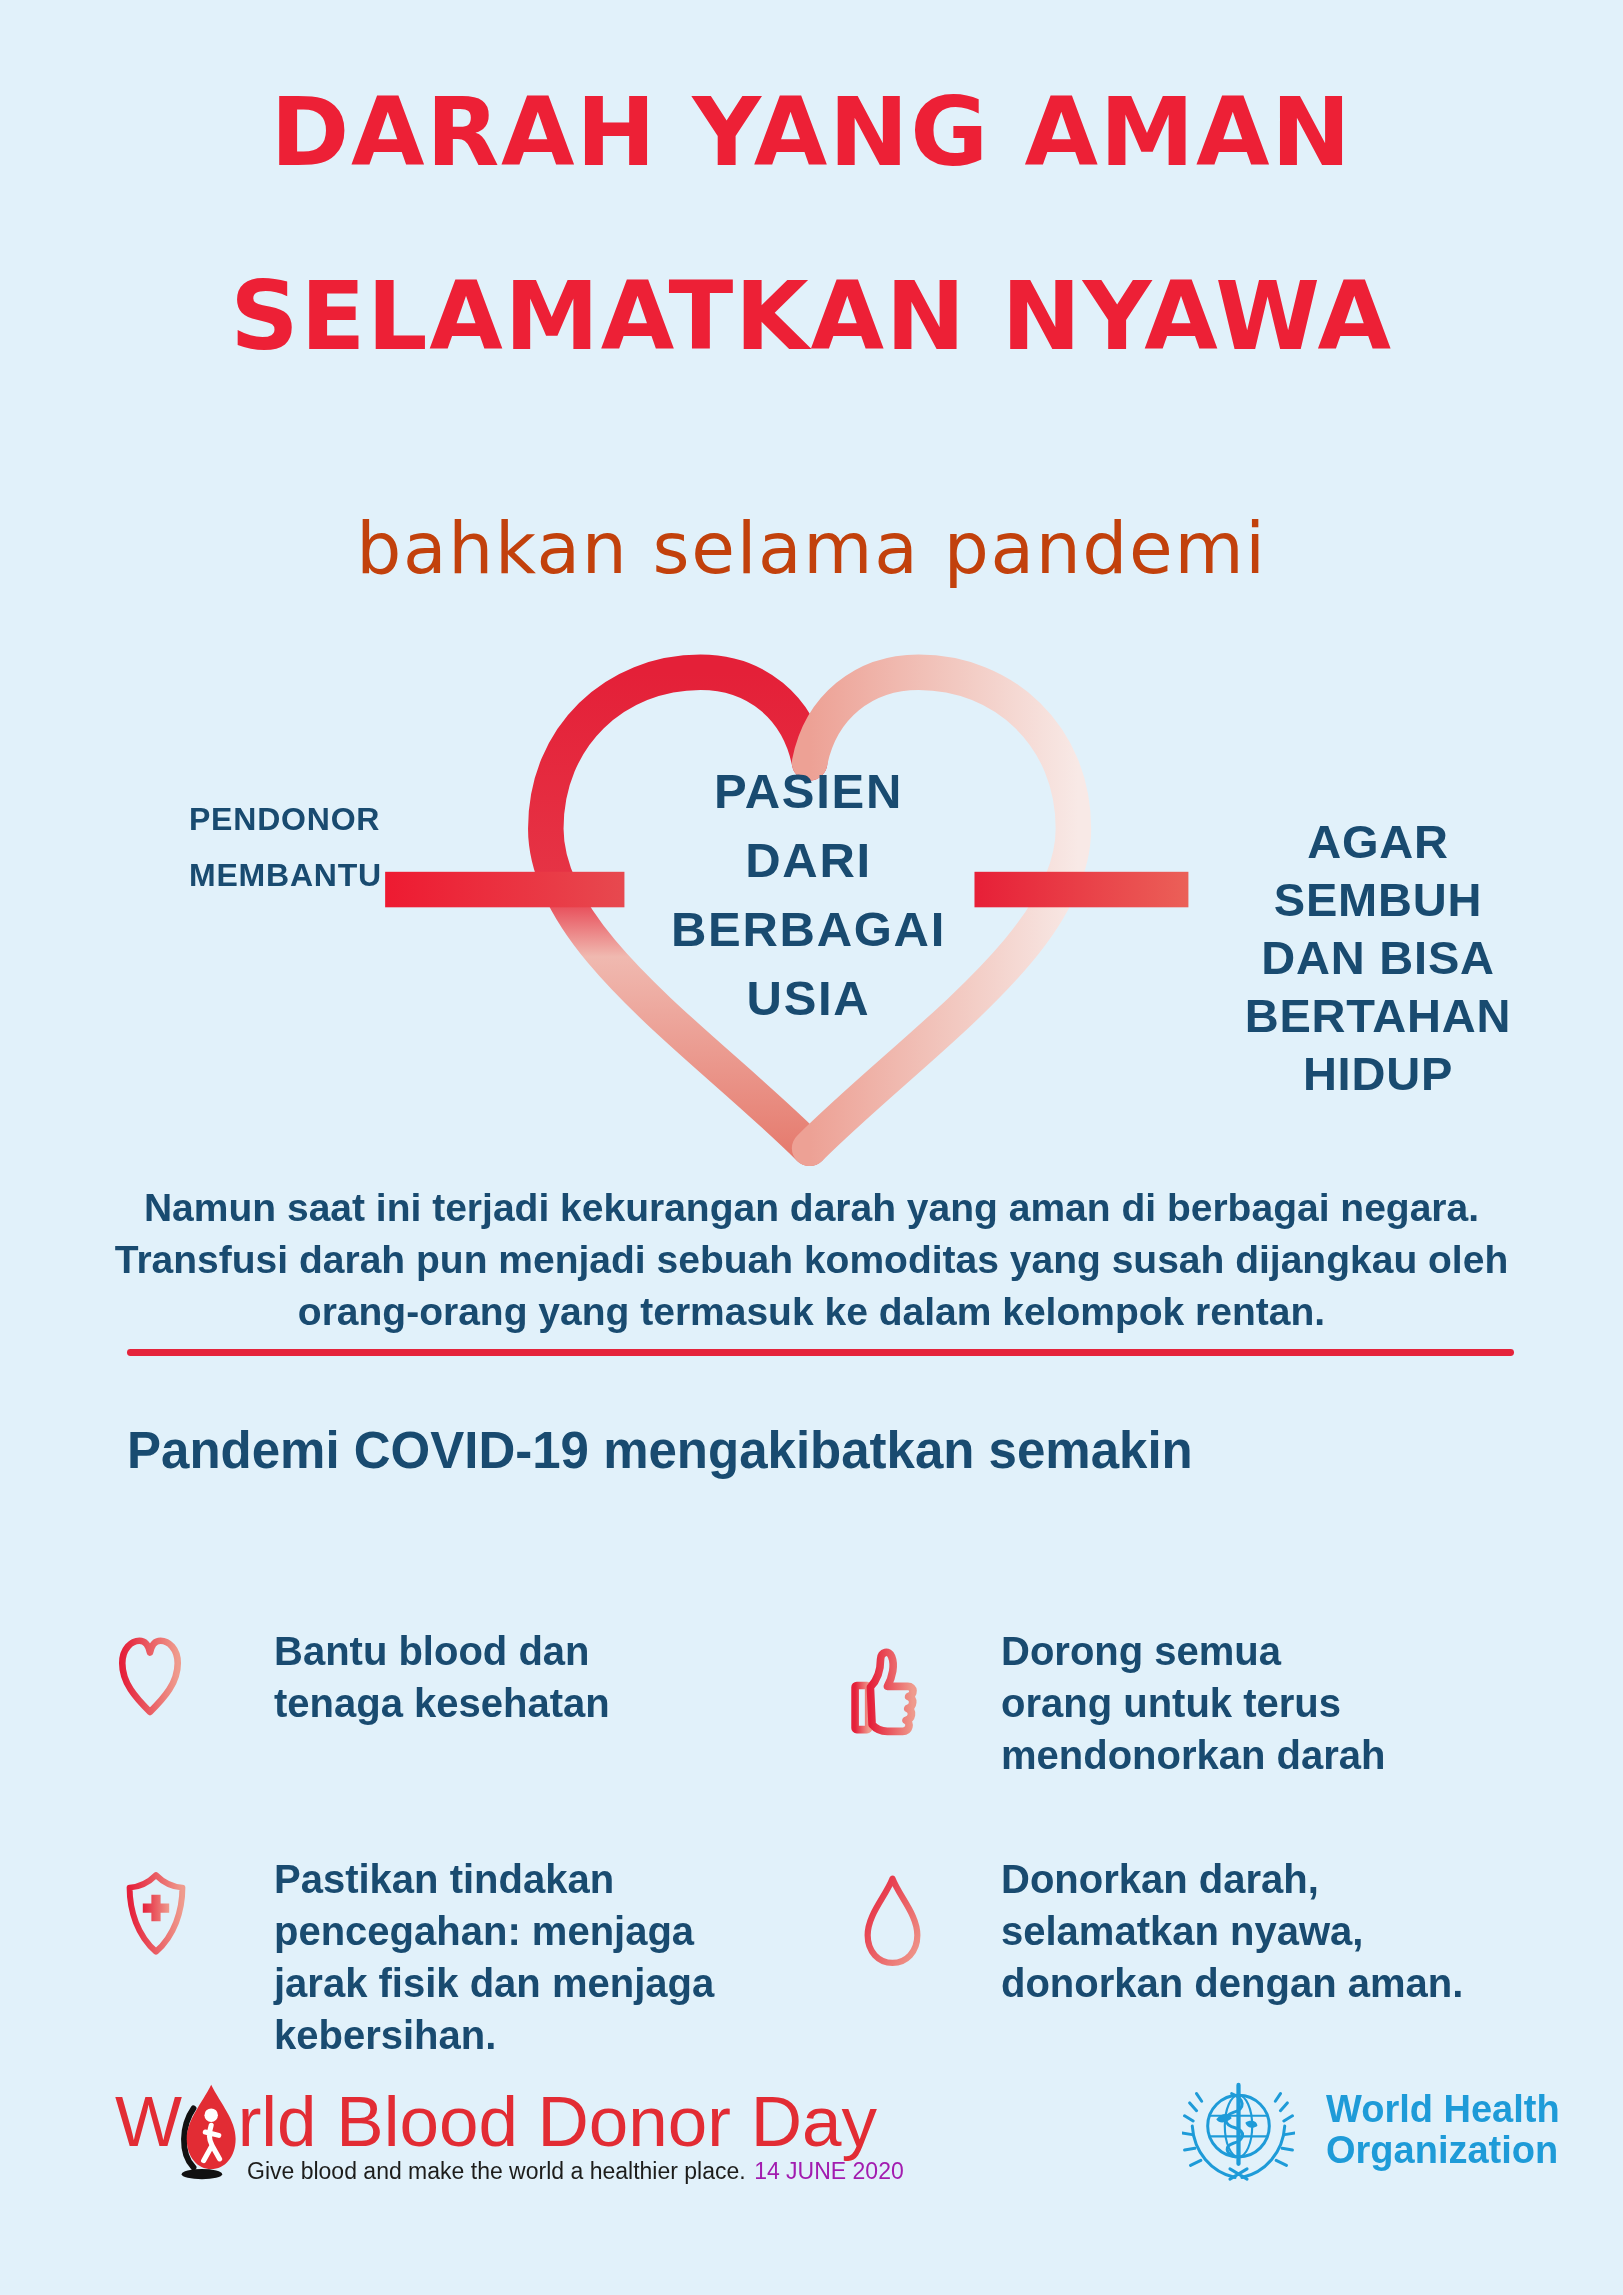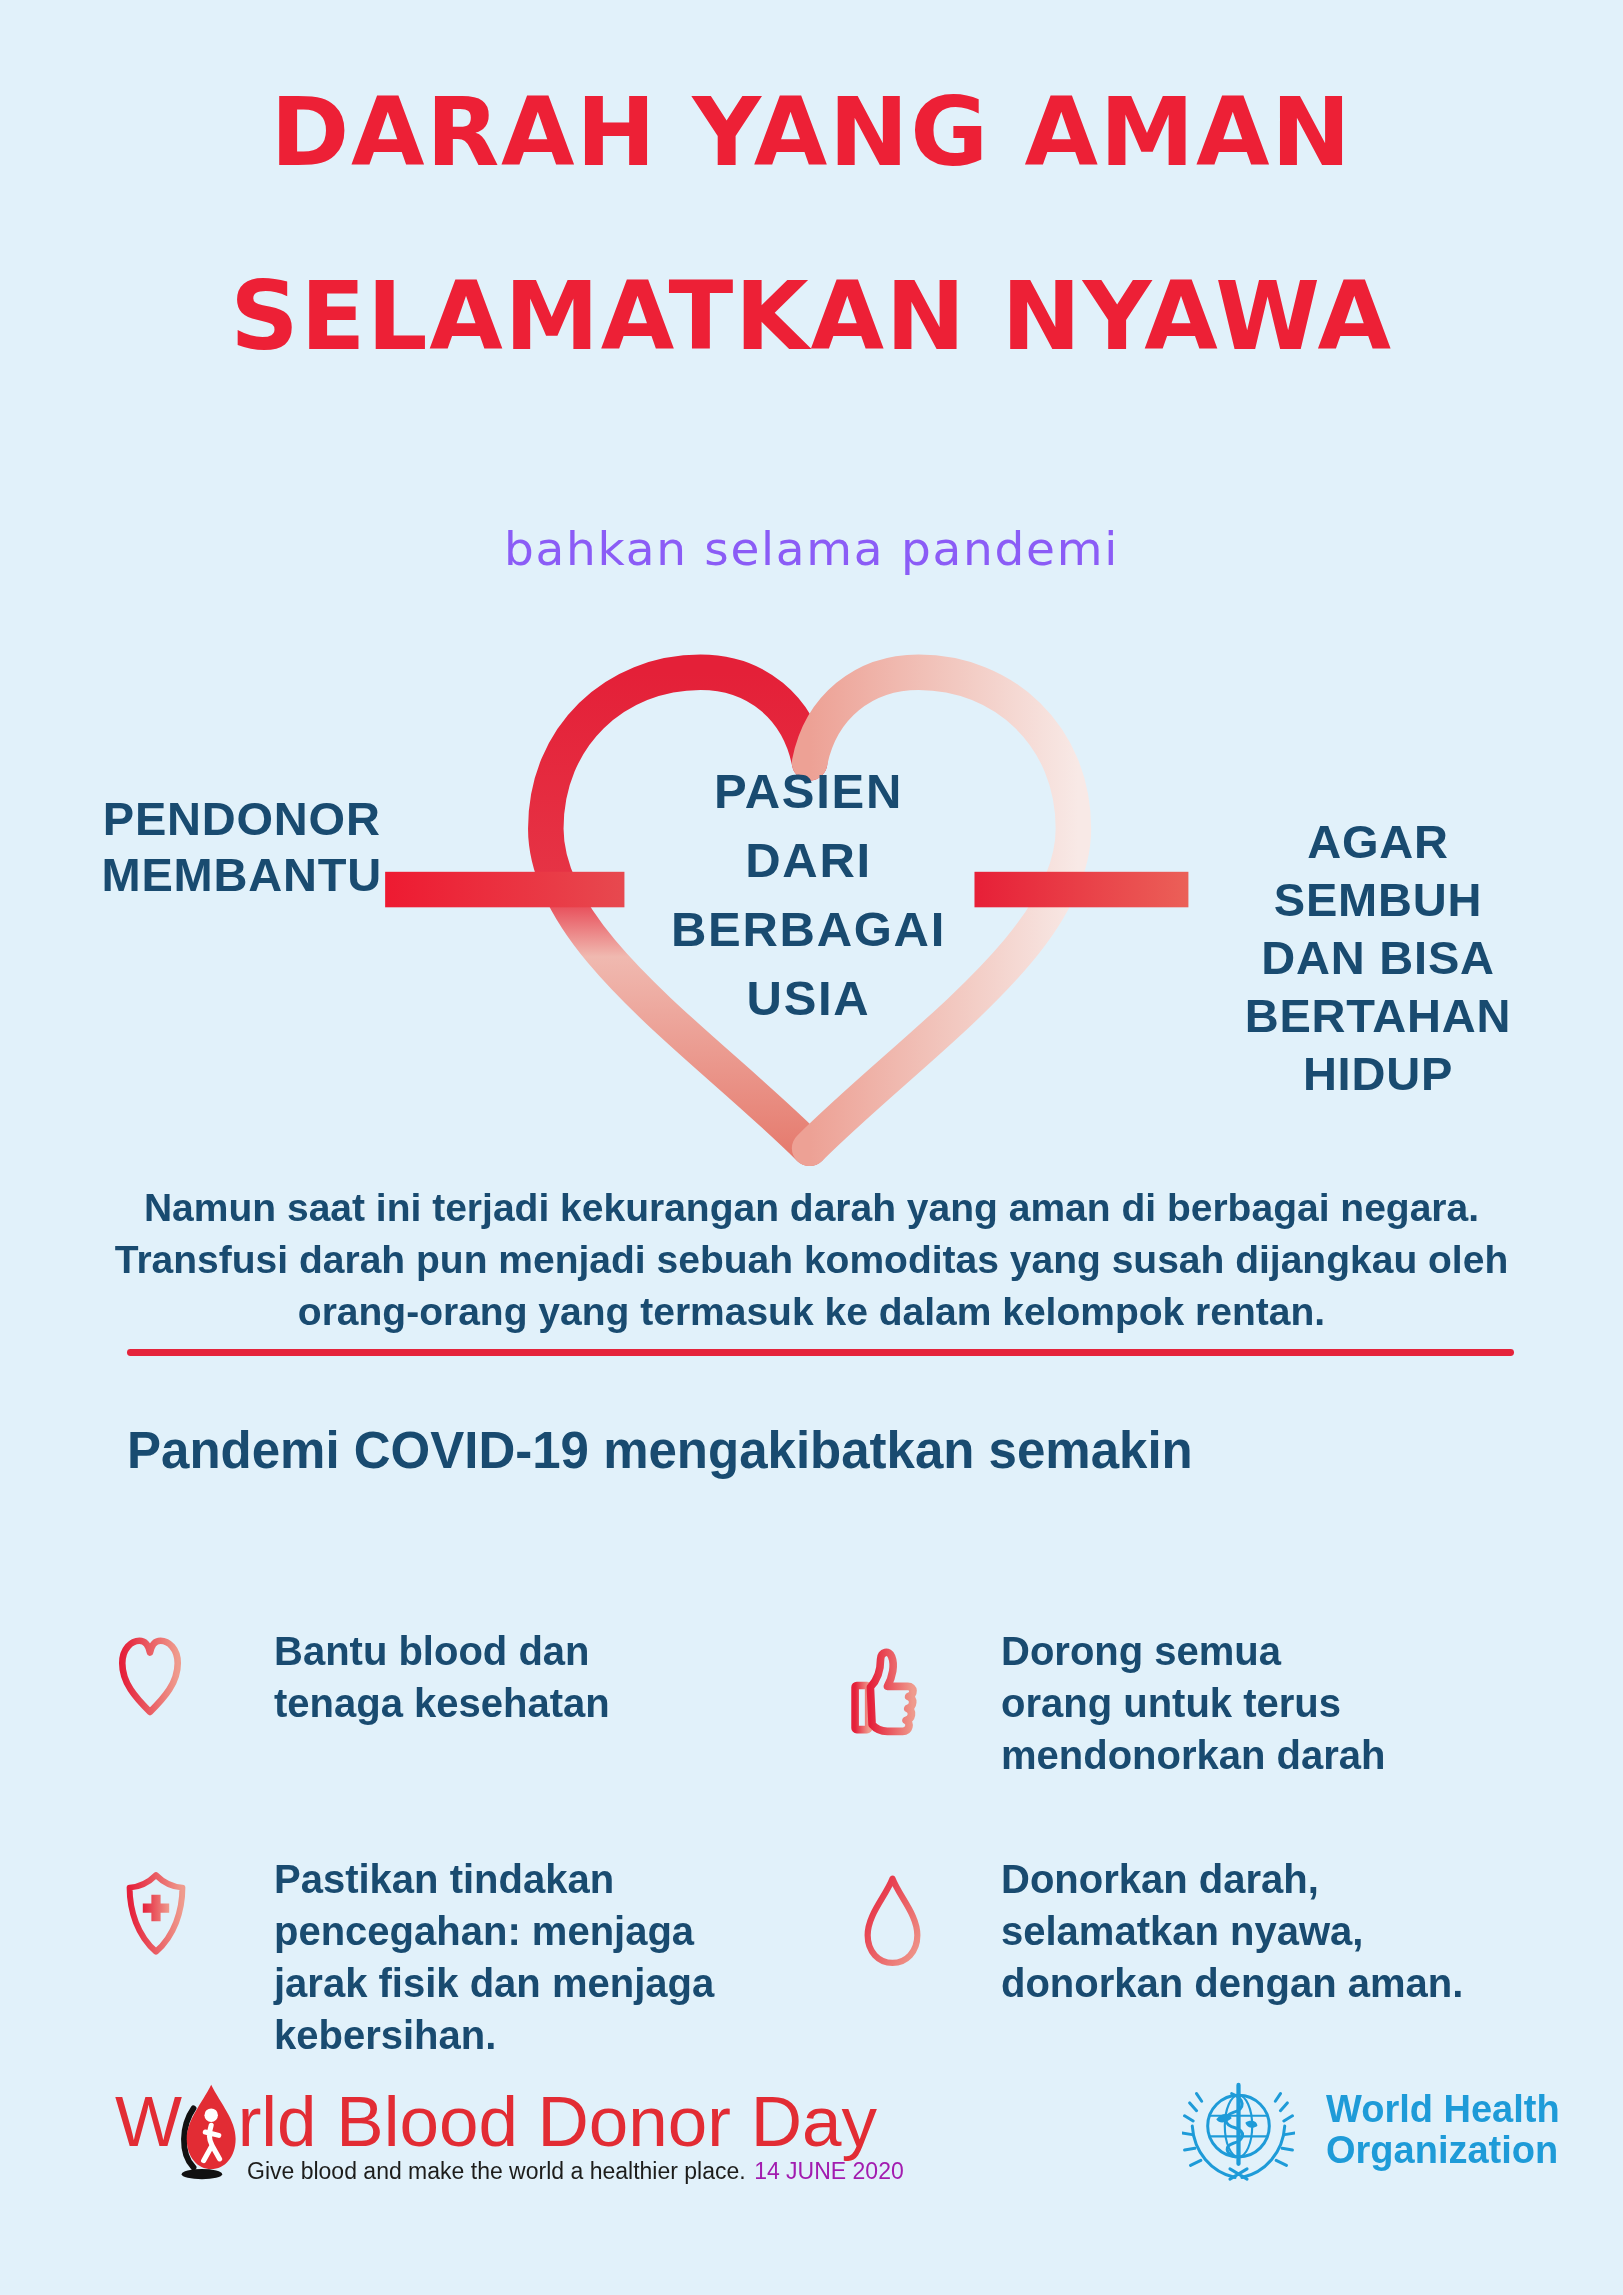--- a/index.html
+++ b/index.html
@@ -11,26 +11,26 @@
   .abs{position:absolute;}
   
   .title-line{
     left:0;width:1623px;text-align:center;
     font-family:"DejaVu Sans",sans-serif;font-weight:bold;
     font-size:95px;line-height:101px;color:#ed2036;letter-spacing:1.7px;
   }
   .subtitle{
     left:0;width:1623px;text-align:center;
     font-family:"DejaVu Sans",sans-serif;font-weight:normal;
-    font-size:47px;line-height:85px;color:#8b5cf6;letter-spacing:1.7px;
+    font-size:71px;line-height:85px;color:#c2410c;letter-spacing:1.7px;
   }
   
   .hero-left{
-    right:1241px;text-align:center;
-    font-weight:bold;font-size:47px;line-height:56px;letter-spacing:0.8px;
+    right:1241px;text-align:left;
+    font-weight:bold;font-size:32px;line-height:56px;letter-spacing:0.8px;
   }
   .hero-center{
     left:597px;width:423px;text-align:center;
     font-weight:bold;font-size:49px;line-height:69px;letter-spacing:1.7px;
   }
   .hero-right{
     left:1209px;width:338px;text-align:center;
     font-weight:bold;font-size:47px;line-height:58px;letter-spacing:0.8px;
   }
   

